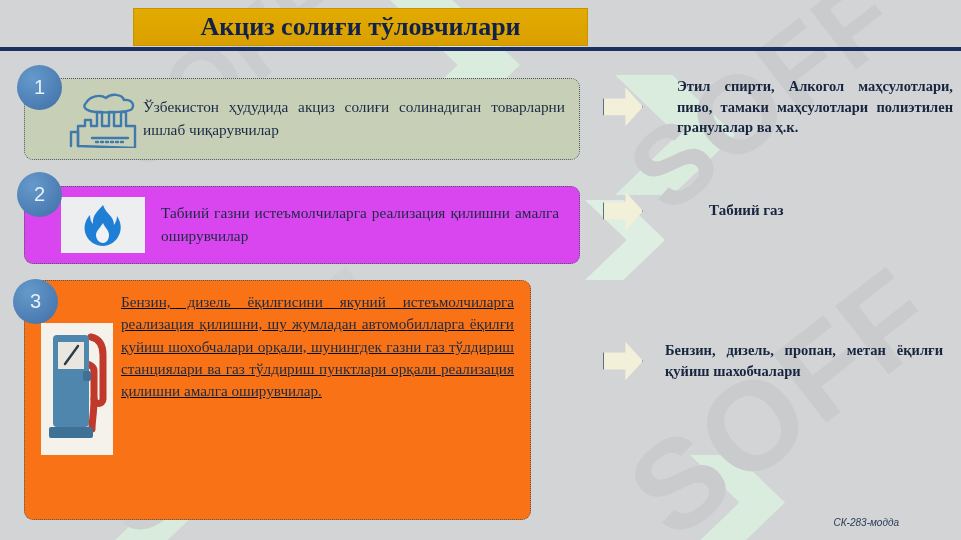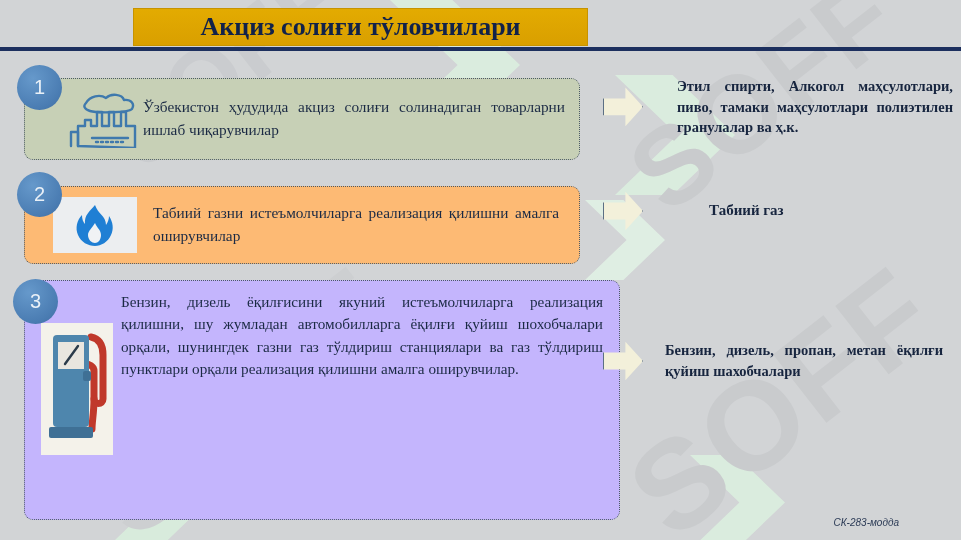--- a/index.html
+++ b/index.html
@@ -134,35 +134,37 @@
   #row1 .badge { left: 17px; top: 65px; }
   #row1 .icon-box {
     width: 80px; margin-left: 38px; flex: 0 0 80px;
     display: flex; align-items: center; justify-content: center;
   }
   #row1 .card-text { margin-right: 14px; flex: 1; }
 
   
   #row2 .card {
     left: 24px; top: 186px; width: 556px; height: 78px;
-    background: #fdba74;
+    background: #d946ef;
+    padding-left: 8px;
   }
   #row2 .badge { left: 17px; top: 172px; }
   #row2 .icon-tile {
     width: 84px; height: 56px; margin-left: 28px; flex: 0 0 84px;
     background: #eceef0;
     display: flex; align-items: center; justify-content: center;
   }
   #row2 .card-text { margin-left: 16px; margin-right: 20px; flex: 1; }
 
   
   #row3 .card {
-    left: 24px; top: 280px; width: 596px; height: 240px;
-    background: #c4b5fd;
+    left: 24px; top: 280px; width: 507px; height: 240px;
+    background: #f97316;
     align-items: flex-start;
+    text-decoration: underline;
   }
   #row3 .badge { left: 13px; top: 279px; }
   #row3 .icon-box {
     width: 80px; margin-left: 12px; margin-top: 42px; flex: 0 0 80px;
     display: flex; align-items: flex-start; justify-content: center;
   }
   #row3 .card-text {
     margin-top: 10px; margin-right: 16px; margin-left: 4px; flex: 1;
     font-size: 15.2px; line-height: 1.47;
   }

